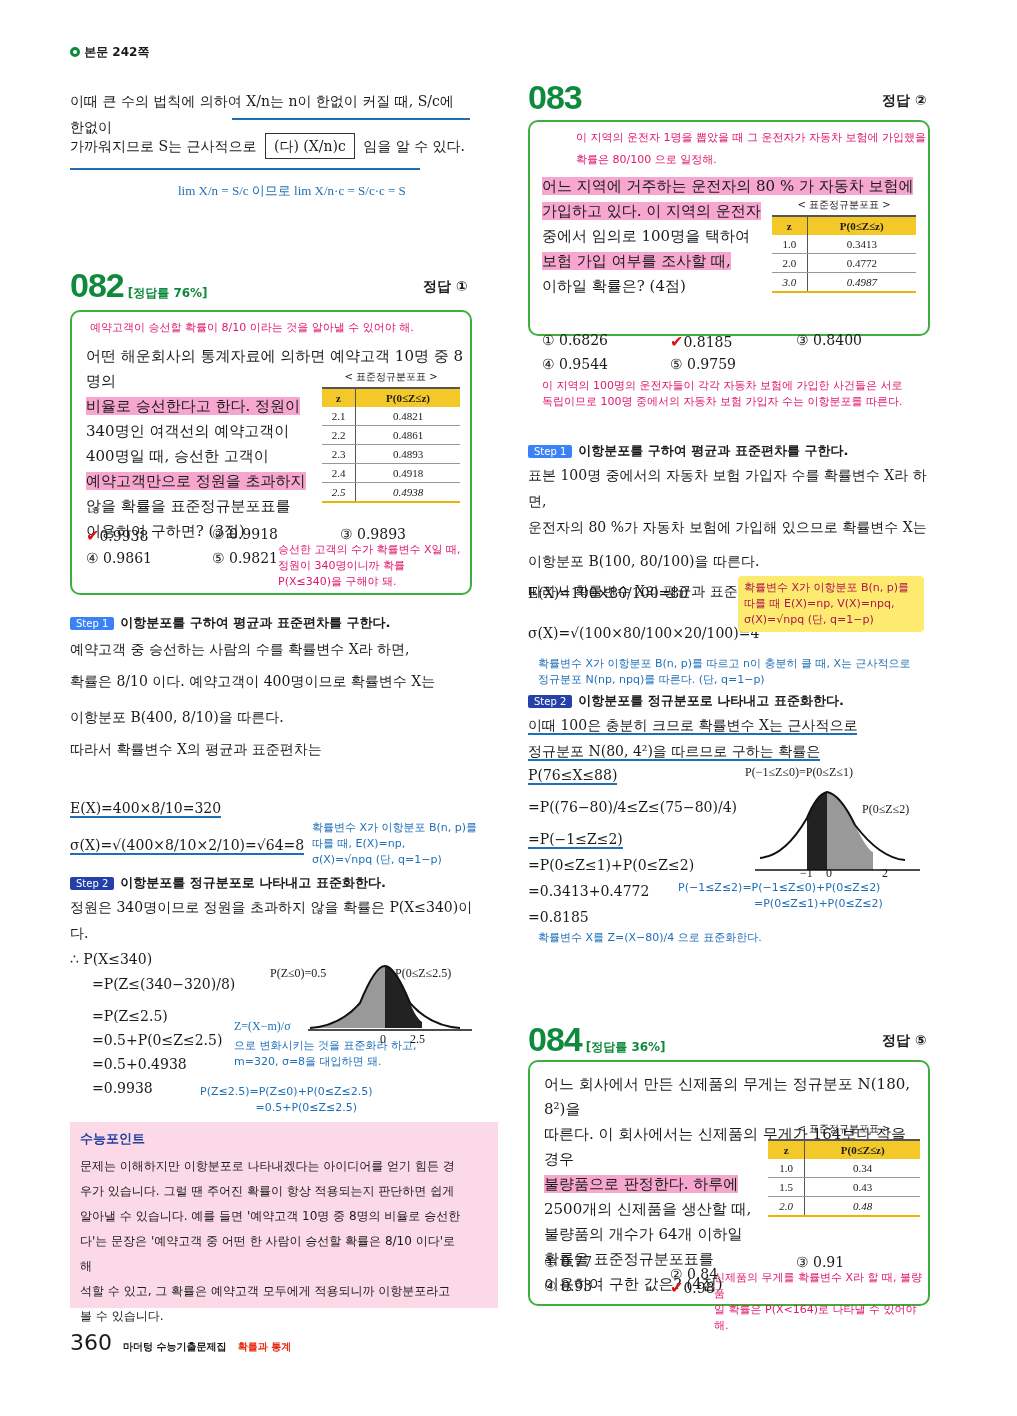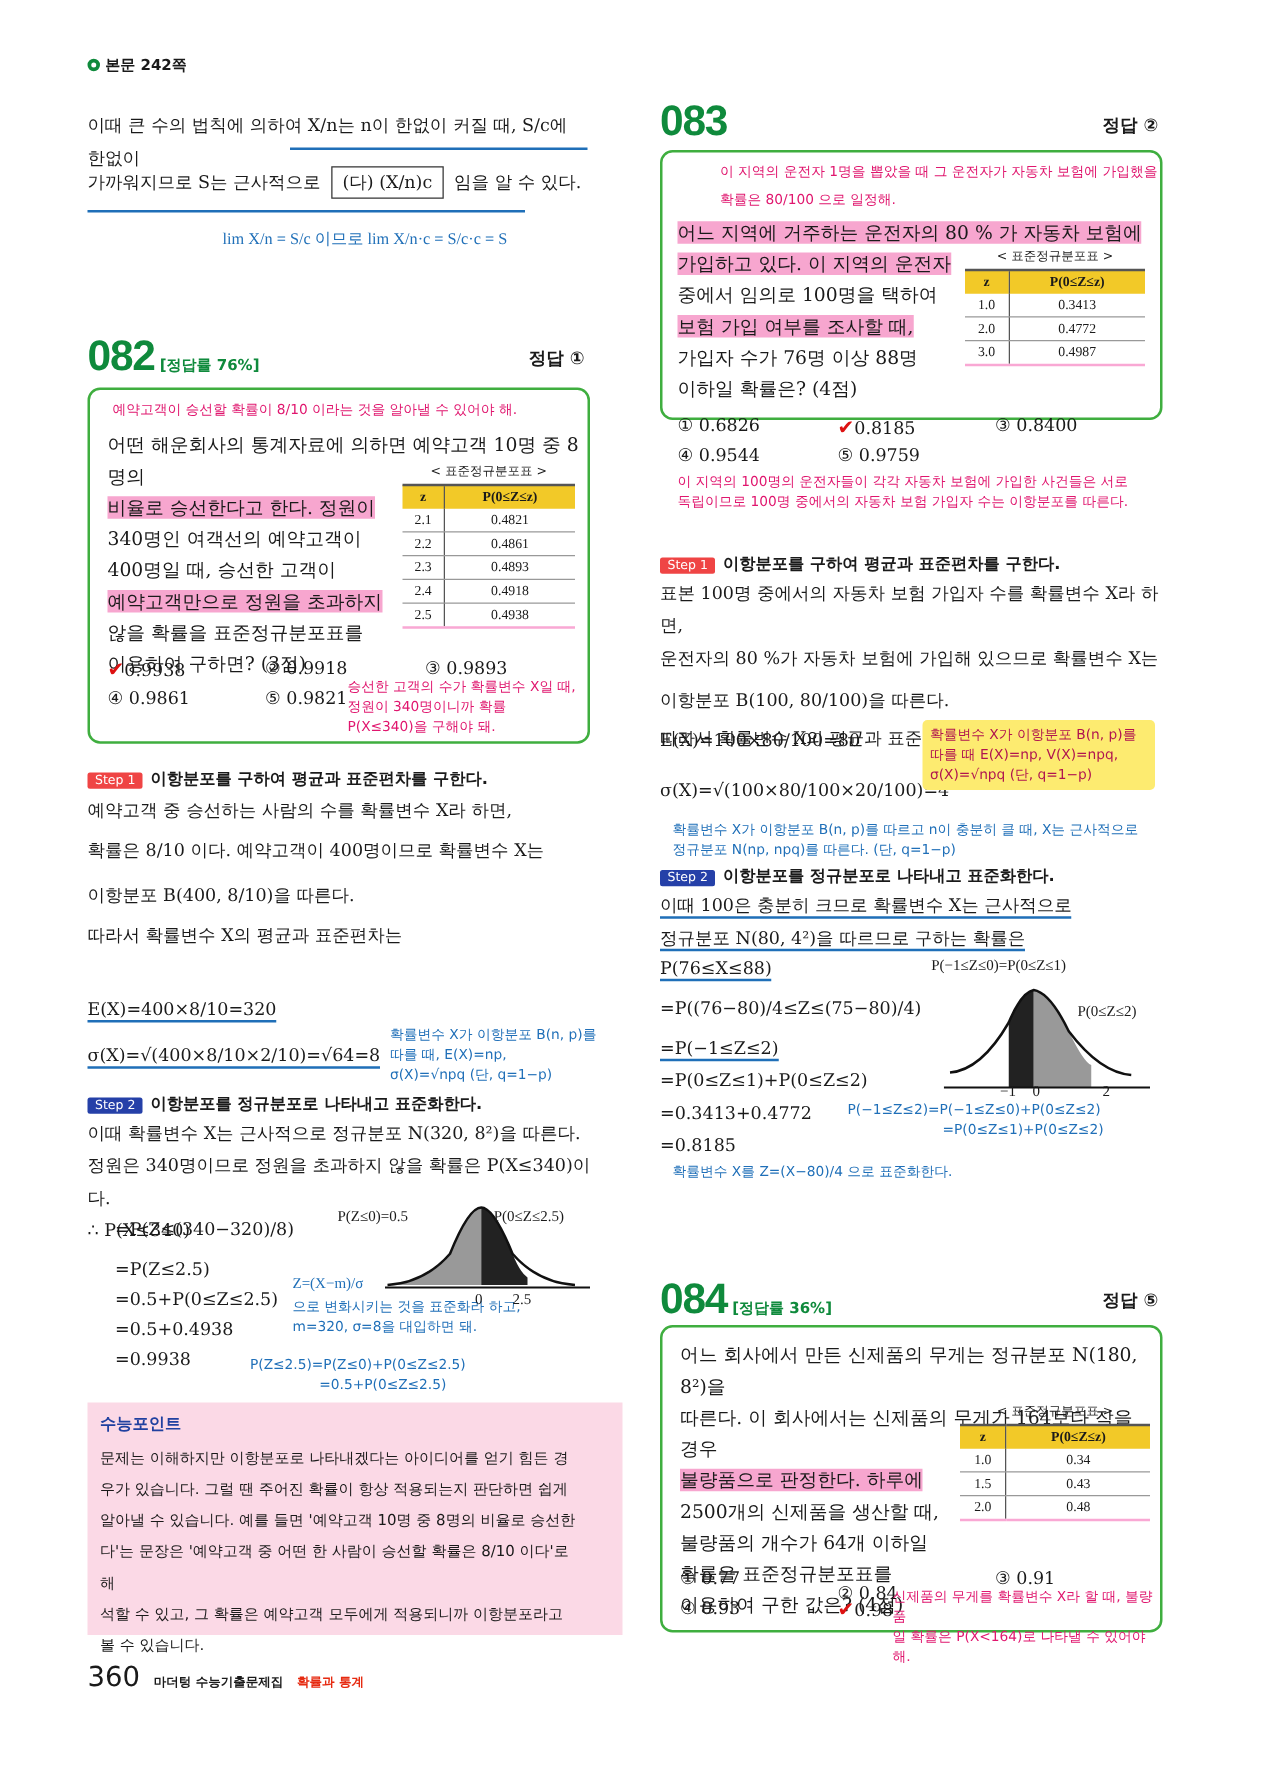--- a/index.html
+++ b/index.html
@@ -13,24 +13,24 @@
   .ul { border-bottom: 2px solid #1f6fb8; }
   .qnum { font-family: "Liberation Sans", sans-serif; font-weight: bold; font-size: 34px; color: #0f8a3c; letter-spacing: -1px; }
   .rate { font-family: "DejaVu Sans", sans-serif; font-size: 12px; font-weight: bold; color: #0f8a3c; margin-left: 4px; }
   .answer { font-family: "DejaVu Sans", sans-serif; font-weight: bold; font-size: 14px; }
   .qbox { border: 2px solid #3fae3f; border-radius: 10px; }
   .qtext { font-size: 15px; line-height: 25px; }
   .note { font-family: "DejaVu Sans", sans-serif; font-size: 11px; line-height: 16px; }
   table.std { border-collapse: collapse; font-size: 11px; font-family: "Liberation Serif", serif; }
   table.std th { background: #f2c928; font-weight: bold; padding: 3px 0; border-top: 2px solid #555; }
   table.std td { padding: 3px 0; text-align: center; border-bottom: 1px solid #999; }
-  table.std tr:last-child td { border-bottom: 2px solid #f9a8d4; }
+  table.std tr:last-child td { border-bottom: 2px solid #eab308; font-style: italic; }
   table.std td:first-child, table.std th:first-child { border-right: 1px solid #555; }
   .tcap { font-family: "DejaVu Sans", sans-serif; font-size: 10px; text-align: center; margin-bottom: 3px; }
-  .step1 { display: inline-block; background: #ef4444; color: #fff; font-family: "DejaVu Sans", sans-serif; font-size: 10px; padding: 1px 6px; border-radius: 2px; margin-right: 6px; }
+  .step1 { display: inline-block; background: #3b82f6; color: #fff; font-family: "DejaVu Sans", sans-serif; font-size: 10px; padding: 1px 6px; border-radius: 2px; margin-right: 6px; }
   .step2 { display: inline-block; background: #2540a8; color: #fff; font-family: "DejaVu Sans", sans-serif; font-size: 10px; padding: 1px 6px; border-radius: 2px; margin-right: 6px; }
   .stephead { font-family: "DejaVu Sans", sans-serif; font-size: 13px; font-weight: bold; }
   .body { font-size: 14px; line-height: 26px; }
   .choice { font-size: 14px; }
   .check { color: #d11; font-size: 16px; }
   .tip { background: #fbd9e6; }
   .yellownote { background: #fdeb70; border-radius: 4px; }
   .curve-label { font-family: "Liberation Serif", serif; font-size: 12px; }
 </style>
 </head>
@@ -123,21 +123,20 @@
 <div class="abs body" style="left:70px;top:832px;"><span class="ul">σ(X)=√(400×8/10×2/10)=√64=8</span></div>
 <div class="abs note blue" style="left:312px;top:820px;">
   <div>확률변수 X가 이항분포 B(n, p)를</div>
     <div>따를 때, E(X)=np,</div>
     <div>σ(X)=√npq (단, q=1−p)</div>
 </div>
 <div class="abs" style="left:70px;top:872px;">
   <span class="step2">Step 2</span><span class="stephead">이항분포를 정규분포로 나타내고 표준화한다.</span>
 </div>
 <div class="abs body" style="left:70px;top:894px;width:410px;">
-  <div>이때 확률변수 X는 근사적으로 정규분포 N(320, 8²)을 따른다.</div>
   <div>정원은 340명이므로 정원을 초과하지 않을 확률은 P(X≤340)이다.</div>
   <div>∴ P(X≤340)</div>
 </div>
 <div class="abs body" style="left:92px;top:972px;line-height:24px;">
   <div>=P(Z≤(340−320)/8)</div>
   <div style="margin-top:8px">=P(Z≤2.5)</div>
   <div>=0.5+P(0≤Z≤2.5)</div>
   <div>=0.5+0.4938</div>
   <div>=0.9938</div>
 </div>
@@ -182,21 +181,20 @@
 <div class="abs qbox" style="left:528px;top:120px;width:402px;height:216px;">
   <div class="abs note pink" style="left:46px;top:8px;">
     <div>이 지역의 운전자 1명을 뽑았을 때 그 운전자가 자동차 보험에 가입했을</div>
       <div style="margin-top:6px">확률은 80/100 으로 일정해.</div>
   </div>
   <div class="abs qtext" style="left:12px;top:52px;width:380px;">
     <div><span class="hl">어느 지역에 거주하는 운전자의 80 % 가 자동차 보험에</span></div>
     <div><span class="hl">가입하고 있다. 이 지역의 운전자</span></div>
     <div>중에서 임의로 100명을 택하여</div>
     <div><span class="hl">보험 가입 여부를 조사할 때,</span></div>
-    <div>가입자 수가 76명 이상 88명</div>
     <div>이하일 확률은? (4점)</div>
   </div>
   <div class="abs" style="left:242px;top:76px;width:144px;">
     <div class="tcap">&lt; 표준정규분포표 &gt;</div>
     <table class="std" style="width:144px;">
       <tbody>
           <tr>
             <th>z</th>
             <th>P(0≤Z≤z)</th>
           </tr>

